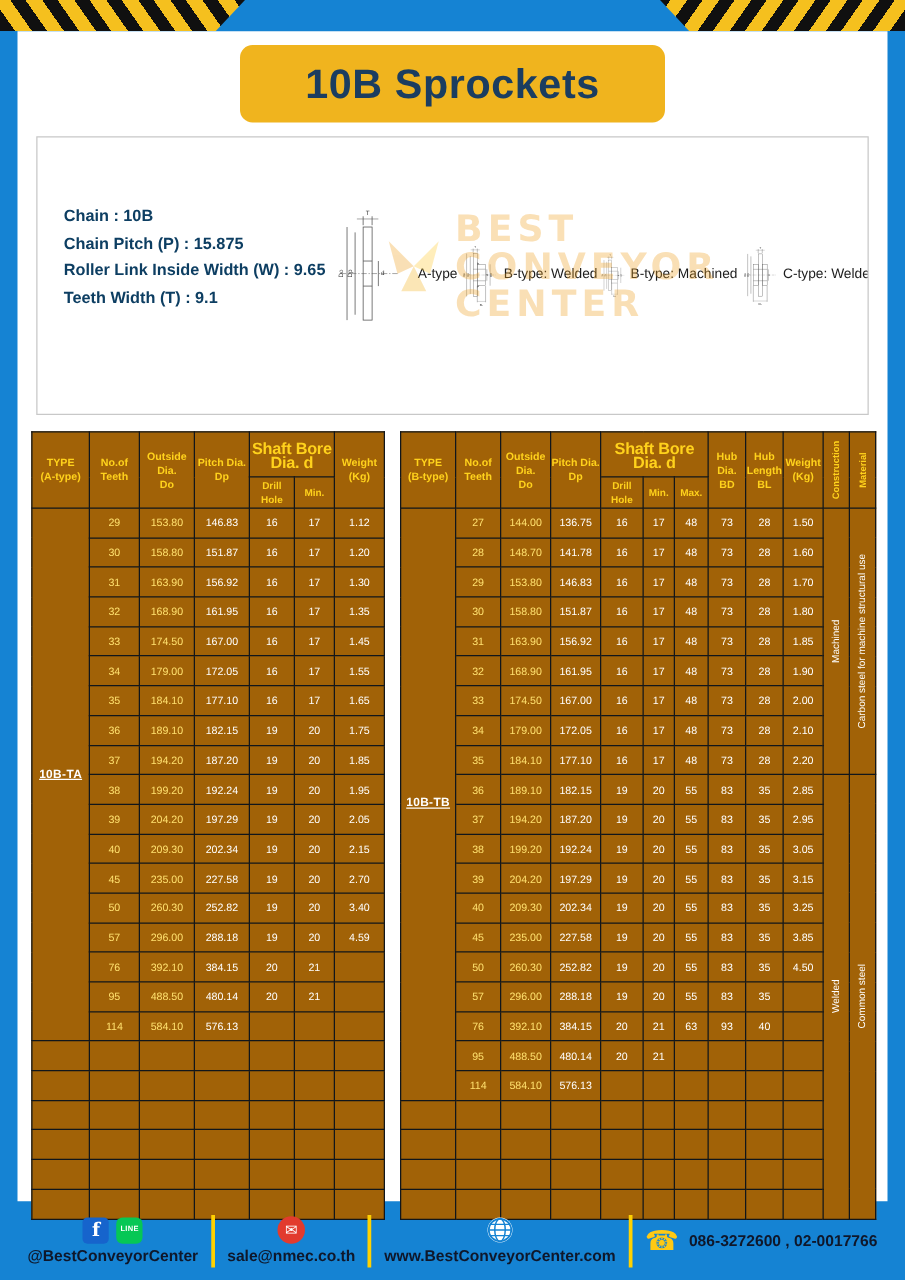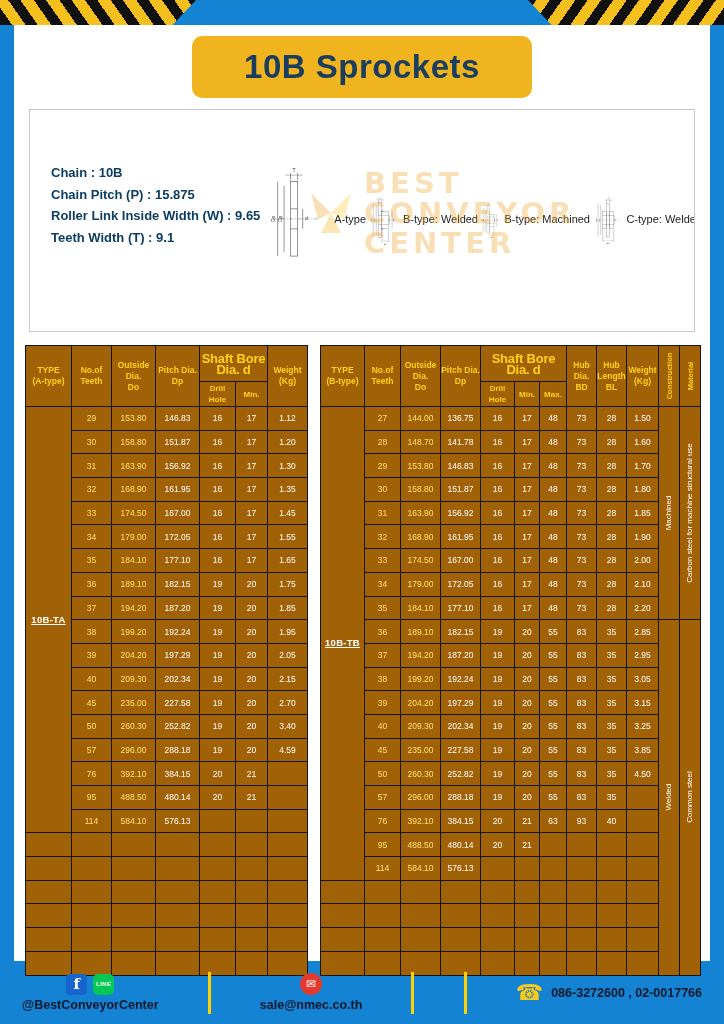--- a/index.html
+++ b/index.html
@@ -777,18 +777,29 @@
       <span class="icon-line">LINE</span>
     </div>
     <div class="f-label">@BestConveyorCenter</div>
   </div>
   <div class="f-div"></div>
   <div class="f-group">
     <span class="icon-mail">✉</span>
     <div class="f-label">sale@nmec.co.th</div>
   </div>
   <div class="f-div"></div>
+  <div class="f-group">
+    <svg width="22" height="22" viewBox="0 0 22 22">
+      <circle cx="11" cy="11" r="10" fill="#ffffff"></circle>
+      <circle cx="11" cy="11" r="9" fill="none" stroke="#1583d3" stroke-width="1.4"></circle>
+      <ellipse cx="11" cy="11" rx="4.2" ry="9" fill="none" stroke="#1583d3" stroke-width="1.2"></ellipse>
+      <line x1="2" y1="11" x2="20" y2="11" stroke="#1583d3" stroke-width="1.2"></line>
+      <line x1="3.5" y1="6.5" x2="18.5" y2="6.5" stroke="#1583d3" stroke-width="1"></line>
+      <line x1="3.5" y1="15.5" x2="18.5" y2="15.5" stroke="#1583d3" stroke-width="1"></line>
+    </svg>
+    <div class="f-label">www.BestConveyorCenter.com</div>
+  </div>
   <div class="f-div"></div>
   <div class="f-group phone-group">
     <span class="icon-phone">☎</span>
     <div class="f-label">086-3272600 , 02-0017766</div>
   </div>
 </div>
 
 </body></html>

